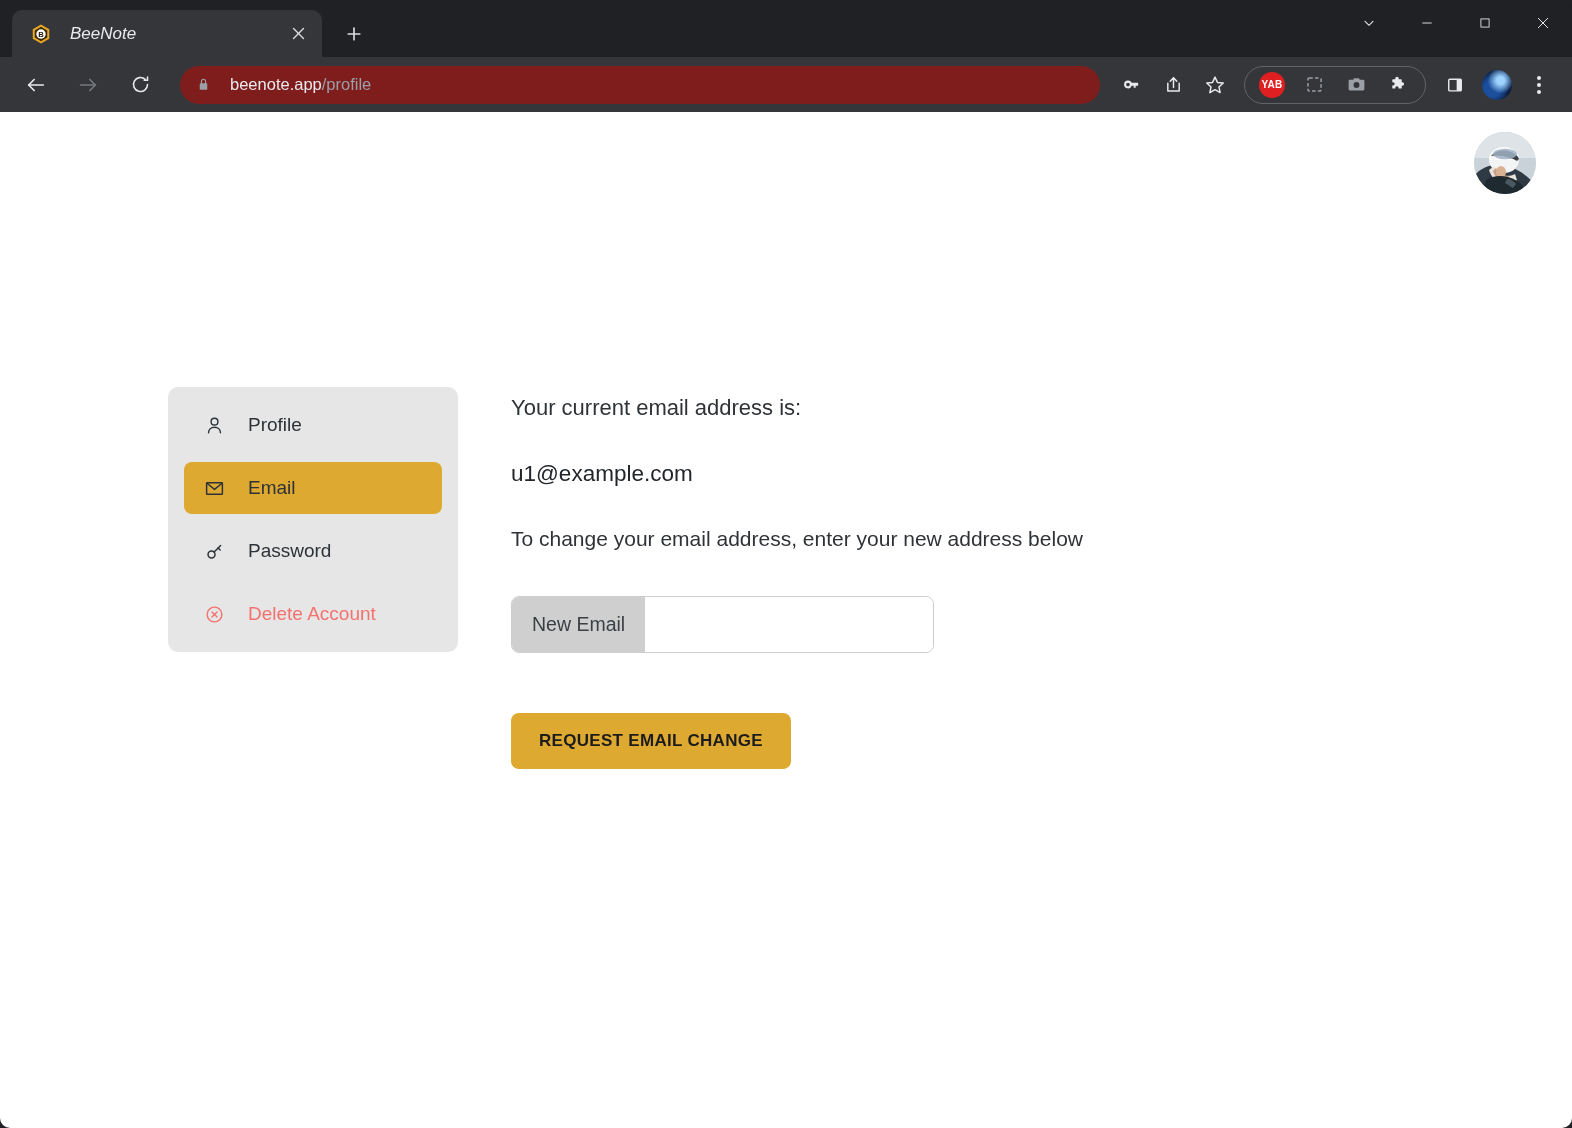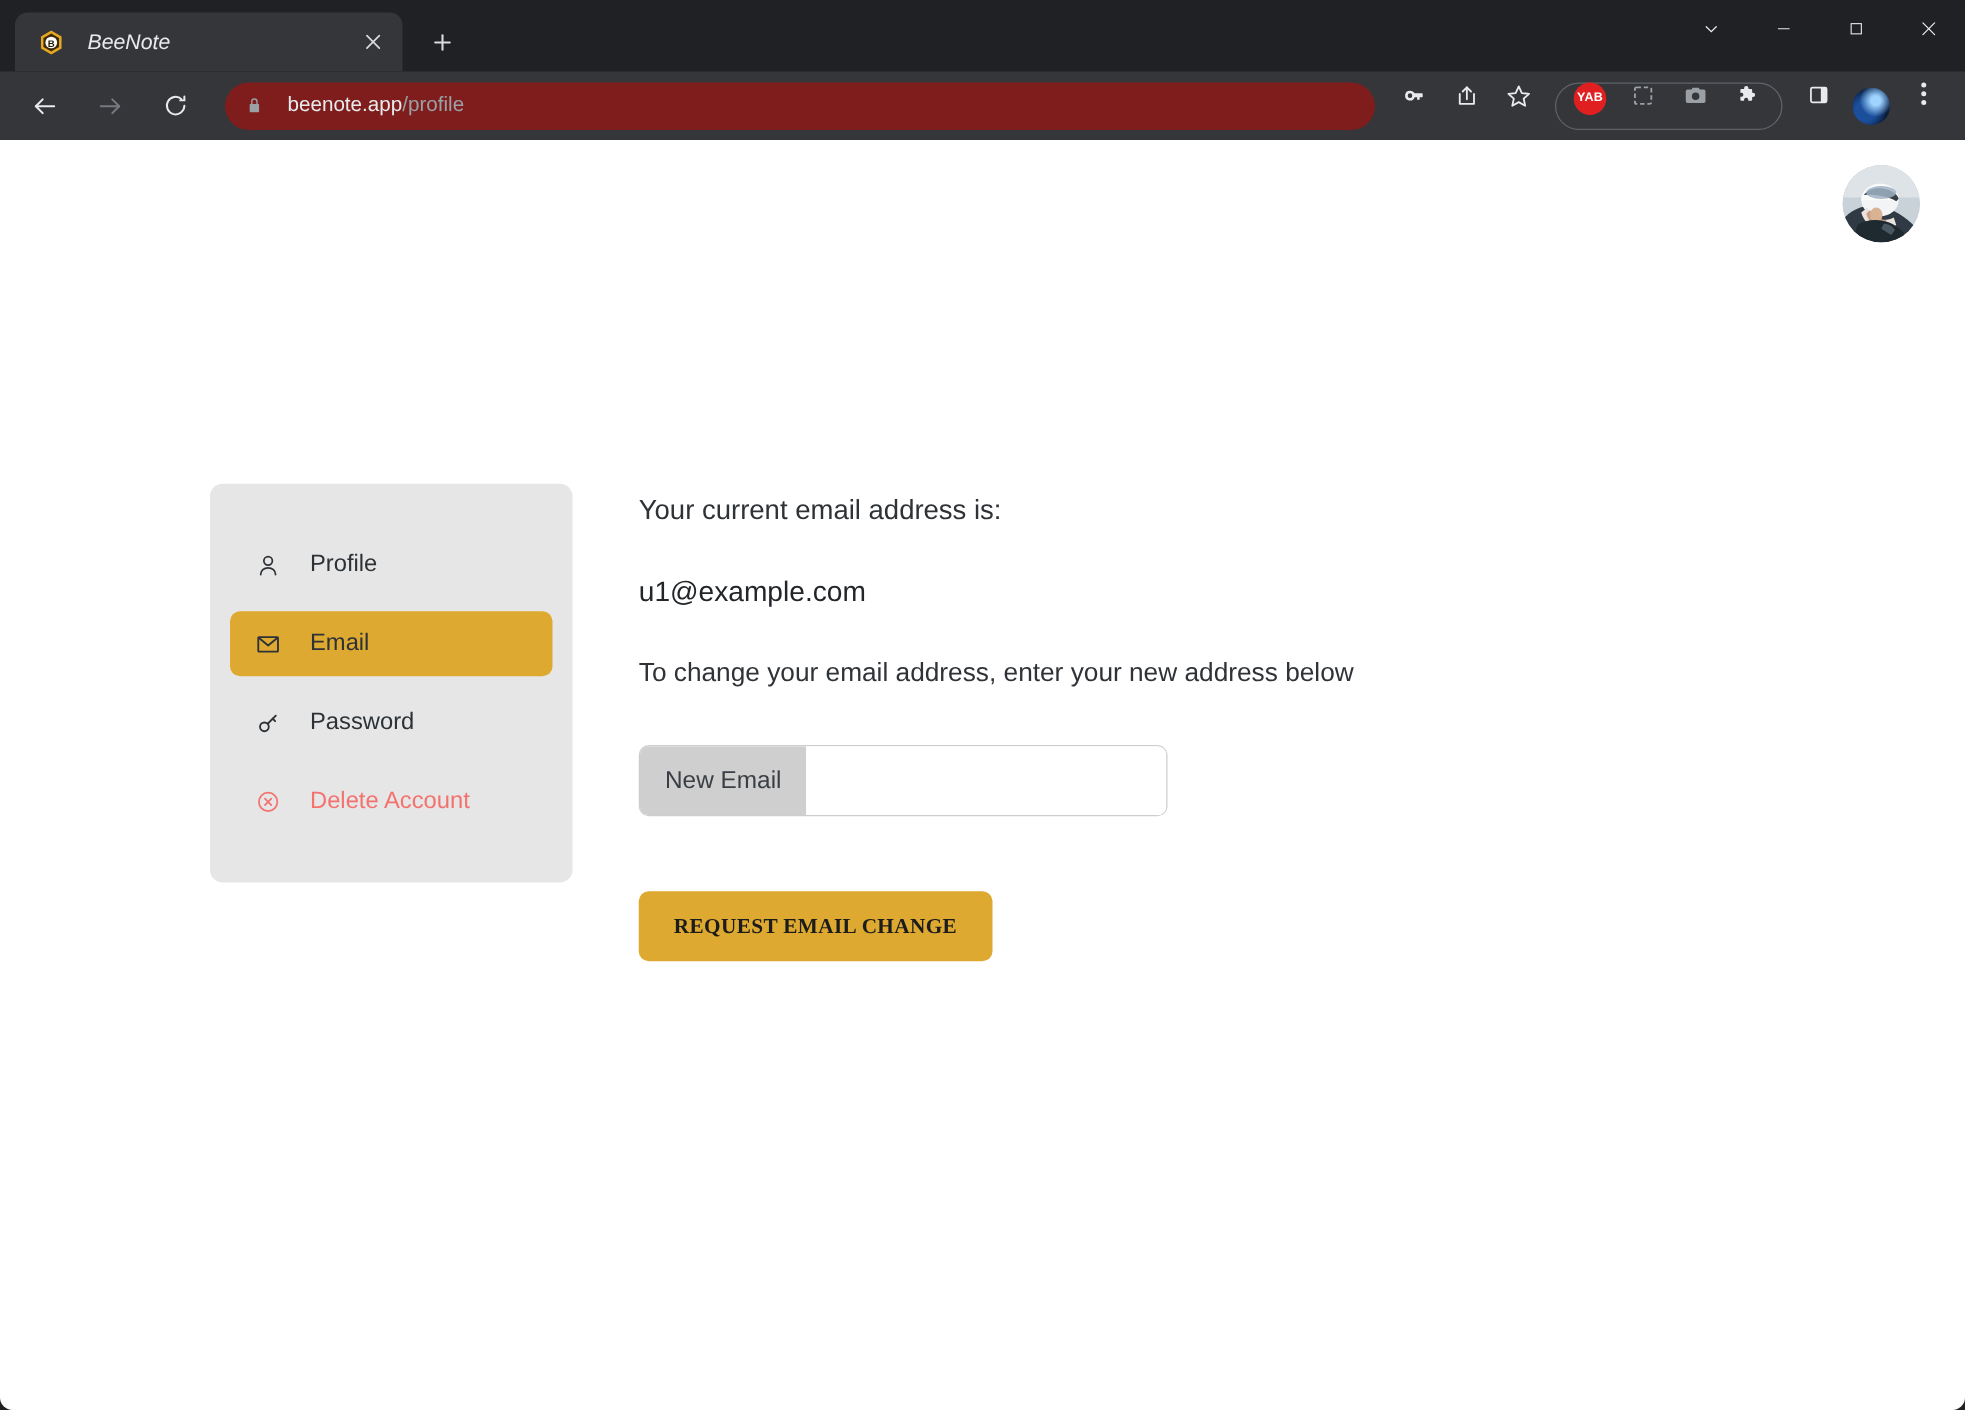--- a/index.html
+++ b/index.html
@@ -125,21 +125,21 @@
     font-size: 16.5px;
     color: #e8eaed;
     white-space: nowrap;
     overflow: hidden;
   }
   .url .path { color: #9aa0a6; }
 
   .tb-icons { display: flex; align-items: center; flex: 0 0 auto; }
   .tb-icon {
     width: 38px; height: 38px;
-    display: flex; align-items: flex-start; justify-content: center;
+    display: flex; align-items: center; justify-content: center;
     color: #e8eaed;
     margin: 0 2px;
   }
   .ext-pill {
     display: flex; align-items: center;
     border: 1px solid #5f6368;
     border-radius: 19px;
     height: 38px;
     padding: 0 6px;
     margin: 0 8px;
@@ -192,21 +192,21 @@
     right: 40px;
     display: flex;
     align-items: flex-start;
   }
 
   
   .sidecard {
     width: 290px;
     background: #e6e6e6;
     border-radius: 10px;
-    padding: 39px 16px;
+    padding: 12px 16px;
     flex: 0 0 290px;
   }
   .side-item {
     display: flex;
     align-items: center;
     height: 52px;
     border-radius: 8px;
     padding: 0 18px;
     color: #2d3237;
     font-size: 19px;
@@ -279,21 +279,21 @@
   .primary-btn {
     margin-top: 60px;
     background: #dea930;
     border: none;
     border-radius: 8px;
     color: #1c1c1c;
     font-size: 17px;
     font-weight: bold;
     letter-spacing: 0.3px;
     padding: 18px 28px;
-    font-family: Liberation Serif, serif;
+    font-family: Liberation Sans, sans-serif;
     display: inline-block;
   }
 </style>
 </head>
 <body>
 
 <div class="window">
 
   <div class="tabstrip">
 

